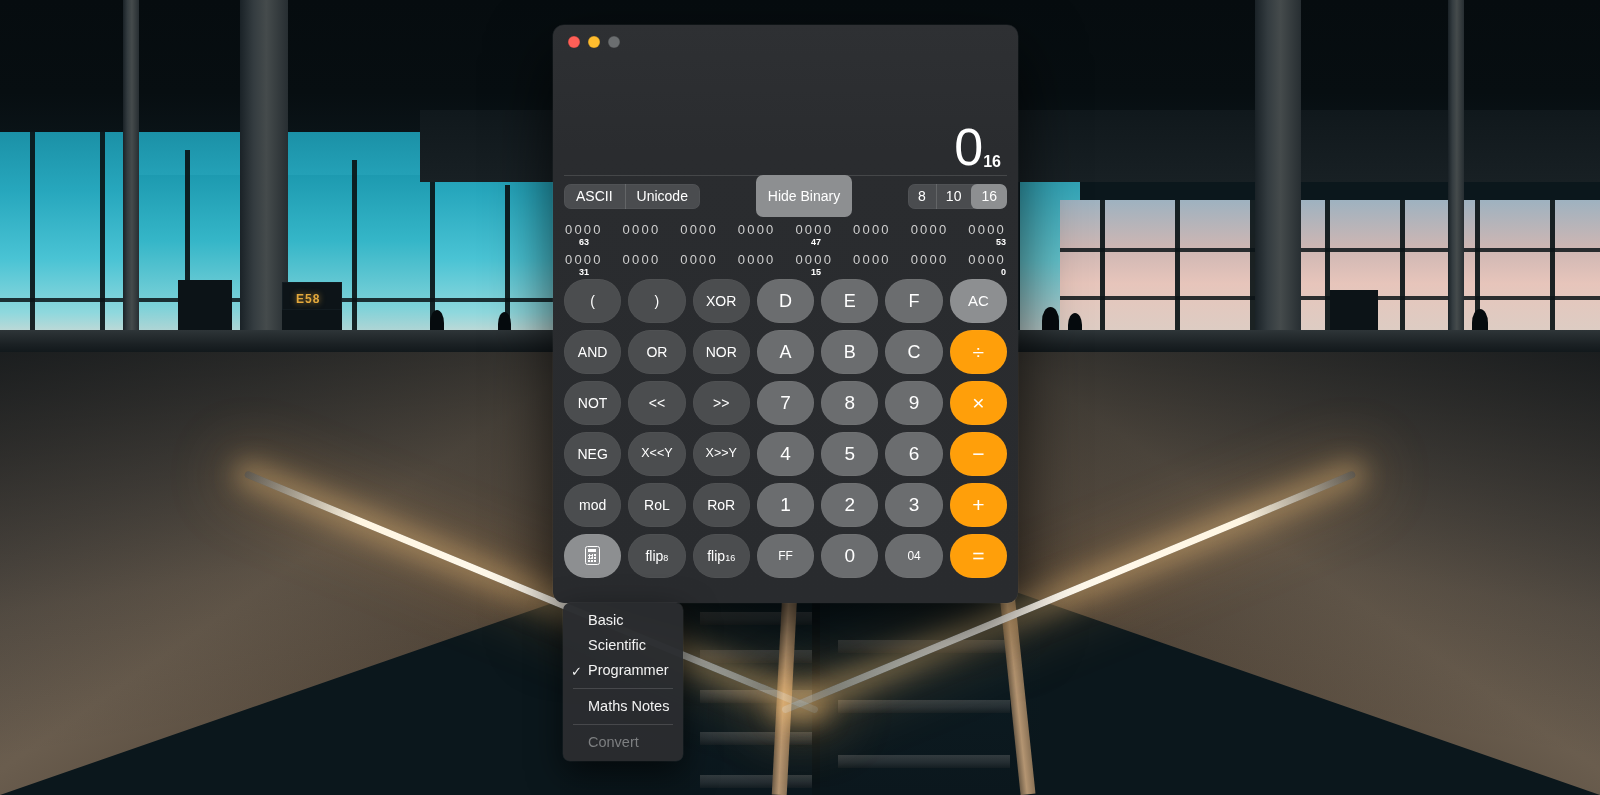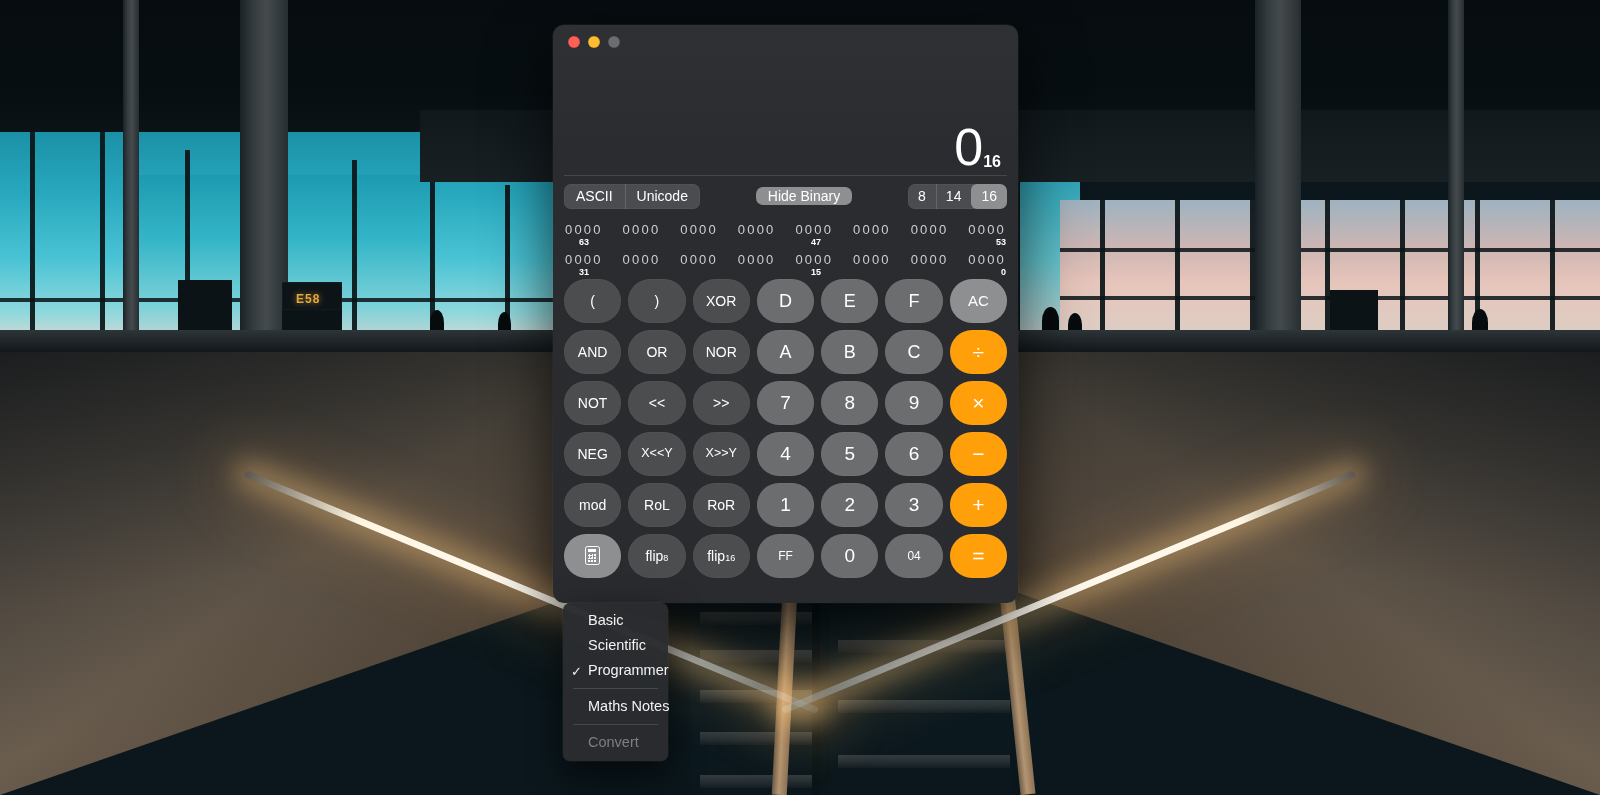--- a/index.html
+++ b/index.html
@@ -200,21 +200,21 @@
     white-space: nowrap;
   }
   .seg-item + .seg-item { box-shadow: inset 1px 0 0 rgba(255,255,255,.14); }
   .seg-item.selected {
     background: #8d8f91; box-shadow: none;
     border-radius: 6px;
   }
   .seg.compact .seg-item { padding: 0 10px; }
   .btn-pill {
     display: inline-flex; align-items: center; justify-content: center;
-    height: 18px; padding: 0 12px;
+    height: 42px; padding: 0 12px;
     background: #8d8f91; color: #fff;
     font: 500 14px/1 "Liberation Sans", sans-serif;
     border-radius: 7px; white-space: nowrap;
   }
   .tb-spacer { flex: 1; }
 
   
   .binary {
     padding: 6px 12px 4px 12px;
   }
@@ -283,21 +283,21 @@
       radial-gradient(circle at 7.1px 4.3px, #fff 1.1px, transparent 1.2px),
       radial-gradient(circle at 1.4px 7.1px, #fff 1.1px, transparent 1.2px),
       radial-gradient(circle at 4.3px 7.1px, #fff 1.1px, transparent 1.2px),
       radial-gradient(circle at 7.1px 7.1px, #fff 1.1px, transparent 1.2px);
   }
 
   
   #mode-menu {
     position: absolute;
     left: 563px; top: 603px;
-    width: 105px;
+    width: 120px;
     padding: 5px 0 6px 0;
     background: rgba(42,44,47,.97);
     border-radius: 7px;
     box-shadow: 0 12px 34px rgba(0,0,0,.62), 0 0 0 .5px rgba(255,255,255,.11);
   }
   .menu-item {
     position: relative;
     height: 25px;
     display: flex; align-items: center;
     padding-left: 25px;
@@ -410,21 +410,21 @@
   <div class="toolbar">
     <div class="seg">
       <span class="seg-item">ASCII</span>
       <span class="seg-item">Unicode</span>
     </div>
     <div class="tb-spacer"></div>
     <span class="btn-pill">Hide Binary</span>
     <div class="tb-spacer"></div>
     <div class="seg compact">
       <span class="seg-item">8</span>
-      <span class="seg-item">14</span>
+      <span class="seg-item">10</span>
       <span class="seg-item selected">16</span>
     </div>
   </div>
 
   <div class="binary">
     <div class="bin-row">
       <span class="nibble">0000</span>
       <span class="nibble">0000</span>
       <span class="nibble">0000</span>
       <span class="nibble">0000</span>

